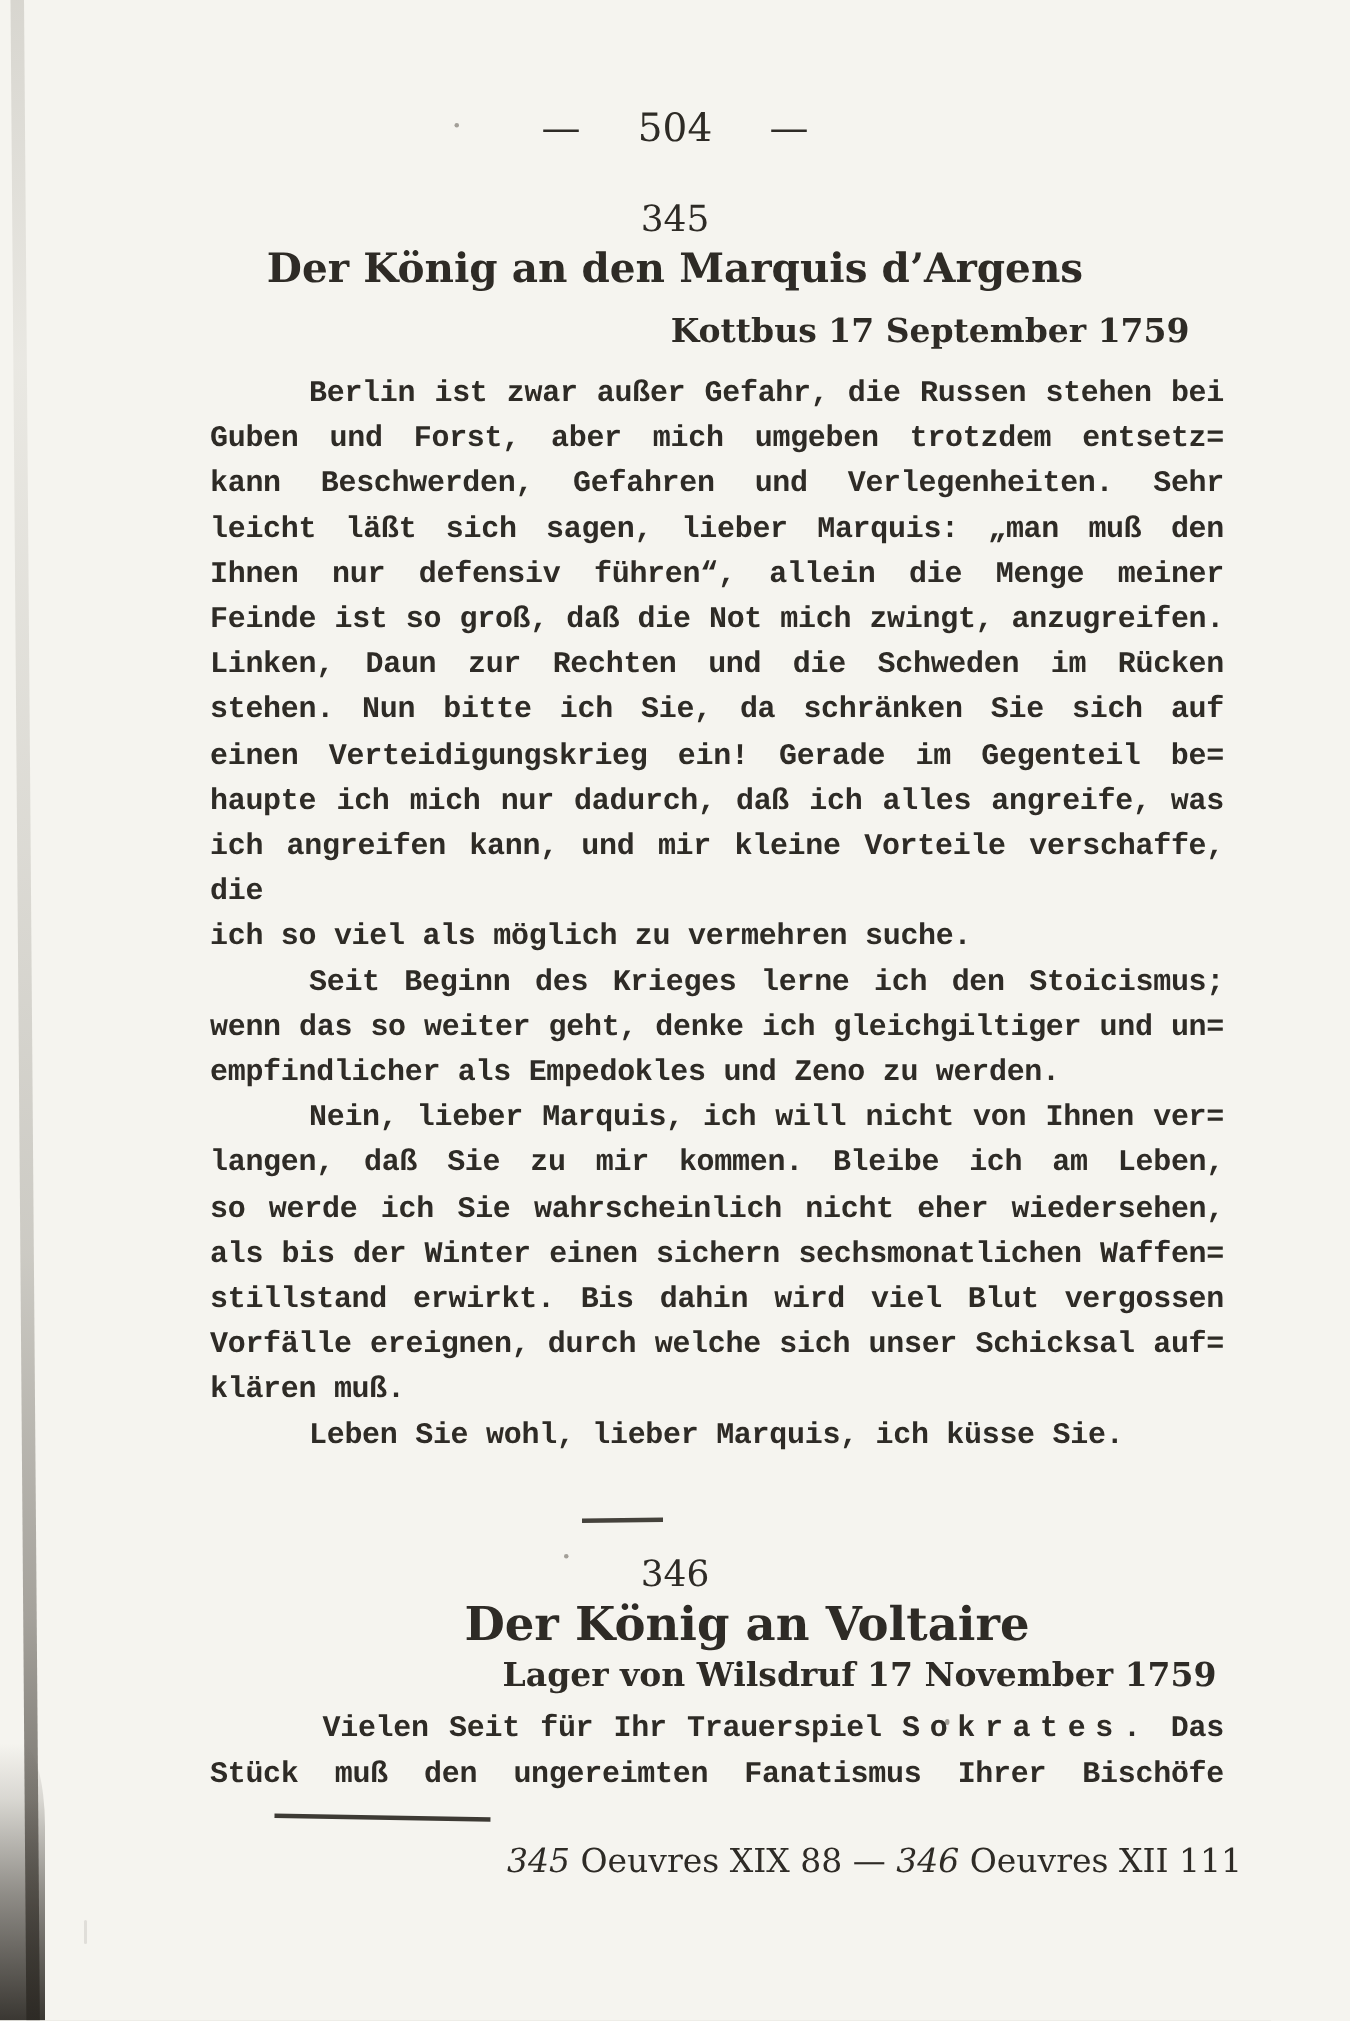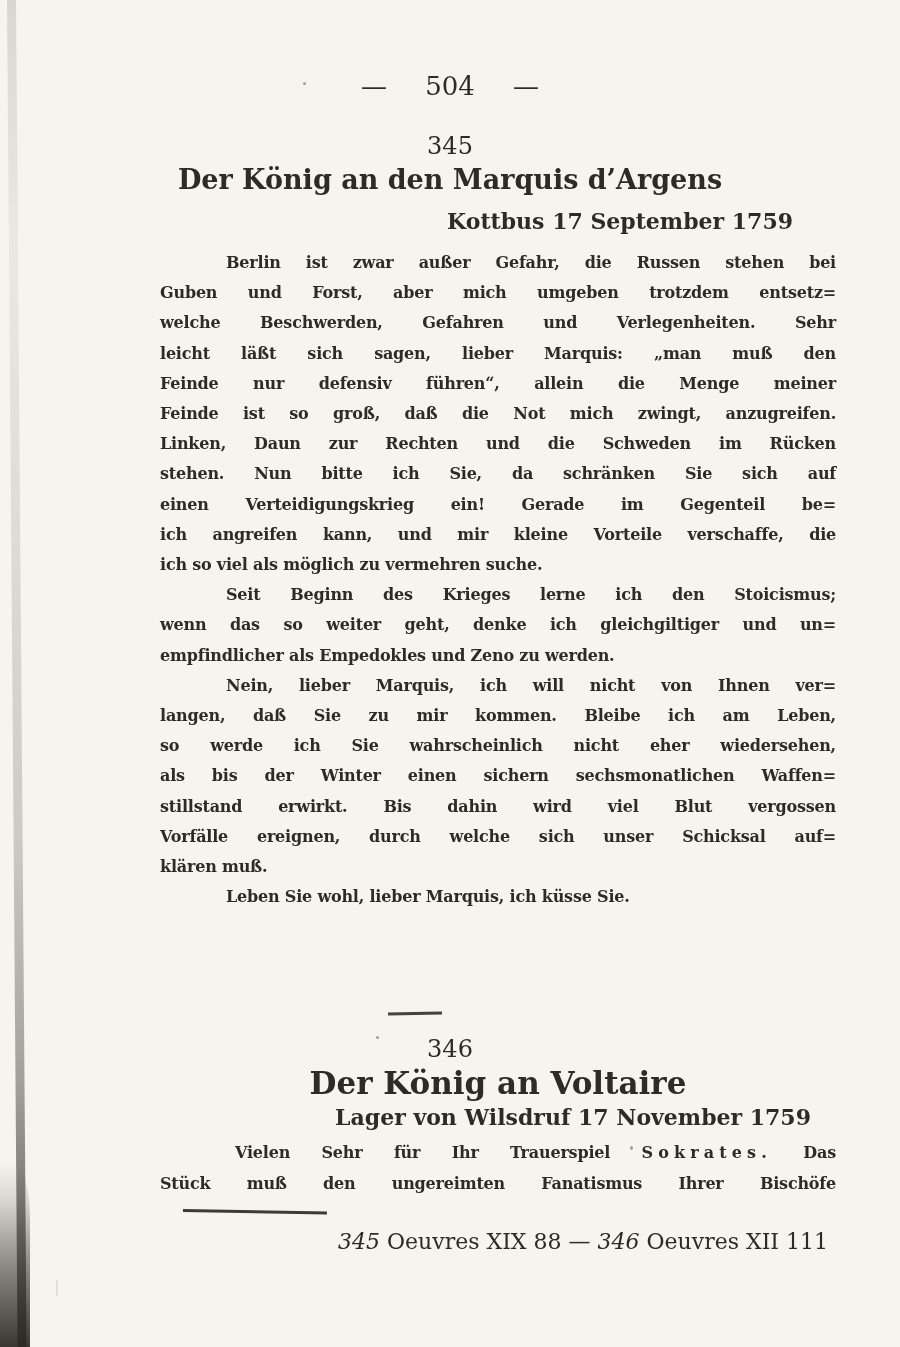--- a/index.html
+++ b/index.html
@@ -40,23 +40,24 @@
   .center{position:absolute;left:0;width:900px;text-align:center;}
   .frak{font-weight:bold;}
   .page-number{top:70px;font-size:26px;line-height:32px;word-spacing:30px;}
   .sec-num-345{top:130px;font-size:24px;line-height:32px;}
   .title-345{top:162px;font-size:27px;line-height:36px;}
   .dateline{position:absolute;left:152px;width:676px;text-align:right;
     font-size:22px;line-height:30px;}
   .dateline-345{top:206px;padding-right:35px;width:641px;}
   .dateline-346{top:1102px;padding-right:17px;width:659px;}
   .body-block{
-    position:absolute;left:160px;width:676px;
-    font-size:16px;font-weight:bold;line-height:30.2px;
+    position:absolute;left:140px;width:676px;
+    font-size:20px;font-weight:bold;line-height:30.2px;
     letter-spacing:-0.2px;
+    font-family:Liberation Mono, monospace;
   }
   .body-345{top:248px;}
   .body-346{top:1138px;line-height:30.5px;}
   .line{text-align:justify;text-align-last:justify;}
   .line.pl{text-align-last:left;}
   .line.ind{text-indent:66px;}
   .body-346 .line.ind{text-indent:75px;}
   .sperr{letter-spacing:.32em;}
   .section-divider{
     position:absolute;left:388px;top:1012px;width:54px;height:2.5px;
@@ -89,27 +90,28 @@
 
   <div class="center page-number">— 504 —</div>
 
   <div class="center sec-num-345">345</div>
   <div class="center title-345 frak">Der König an den Marquis d’Argens</div>
   <div class="dateline dateline-345 frak">Kottbus 17 September 1759</div>
 
   <div class="body-block body-345">
     <div class="line ind">Berlin ist zwar außer Gefahr, die Russen stehen bei</div>
     <div class="line">Guben und Forst, aber mich umgeben trotzdem entsetz=</div>
-    <div class="line">welche Beschwerden, Gefahren und Verlegenheiten. Sehr</div>
+    <div class="line">kann Beschwerden, Gefahren und Verlegenheiten. Sehr</div>
     <div class="line">leicht läßt sich sagen, lieber Marquis: „man muß den</div>
-    <div class="line">Feinde nur defensiv führen“, allein die Menge meiner</div>
+    <div class="line">Ihnen nur defensiv führen“, allein die Menge meiner</div>
     <div class="line">Feinde ist so groß, daß die Not mich zwingt, anzugreifen.</div>
     <div class="line">Linken, Daun zur Rechten und die Schweden im Rücken</div>
     <div class="line">stehen. Nun bitte ich Sie, da schränken Sie sich auf</div>
     <div class="line">einen Verteidigungskrieg ein! Gerade im Gegenteil be=</div>
+    <div class="line">haupte ich mich nur dadurch, daß ich alles angreife, was</div>
     <div class="line">ich angreifen kann, und mir kleine Vorteile verschaffe, die</div>
     <div class="line pl">ich so viel als möglich zu vermehren suche.</div>
     <div class="line ind">Seit Beginn des Krieges lerne ich den Stoicismus;</div>
     <div class="line">wenn das so weiter geht, denke ich gleichgiltiger und un=</div>
     <div class="line pl">empfindlicher als Empedokles und Zeno zu werden.</div>
     <div class="line ind">Nein, lieber Marquis, ich will nicht von Ihnen ver=</div>
     <div class="line">langen, daß Sie zu mir kommen. Bleibe ich am Leben,</div>
     <div class="line">so werde ich Sie wahrscheinlich nicht eher wiedersehen,</div>
     <div class="line">als bis der Winter einen sichern sechsmonatlichen Waffen=</div>
     <div class="line">stillstand erwirkt. Bis dahin wird viel Blut vergossen</div>
@@ -118,20 +120,20 @@
     <div class="line ind pl">Leben Sie wohl, lieber Marquis, ich küsse Sie.</div>
   </div>
 
   <div class="section-divider"></div>
 
   <div class="center sec-num-346">346</div>
   <div class="center title-346 frak">Der König an Voltaire</div>
   <div class="dateline dateline-346 frak">Lager von Wilsdruf 17 November 1759</div>
 
   <div class="body-block body-346">
-    <div class="line ind"><span>Vielen Sehr für Ihr Trauerspiel </span><span class="sperr">Sokrates.</span><span> Das</span></div>
+    <div class="line ind"><span>Vielen Seit für Ihr Trauerspiel </span><span class="sperr">Sokrates.</span><span> Das</span></div>
     <div class="line">Stück muß den ungereimten Fanatismus Ihrer Bischöfe</div>
   </div>
 
   <div class="footnote-rule"></div>
   <div class="footnote"><span class="it">345</span><span> Oeuvres XIX 88 — </span><span class="it">346</span><span> Oeuvres XII 111</span></div>
 
 </div>
 
 </body></html>

